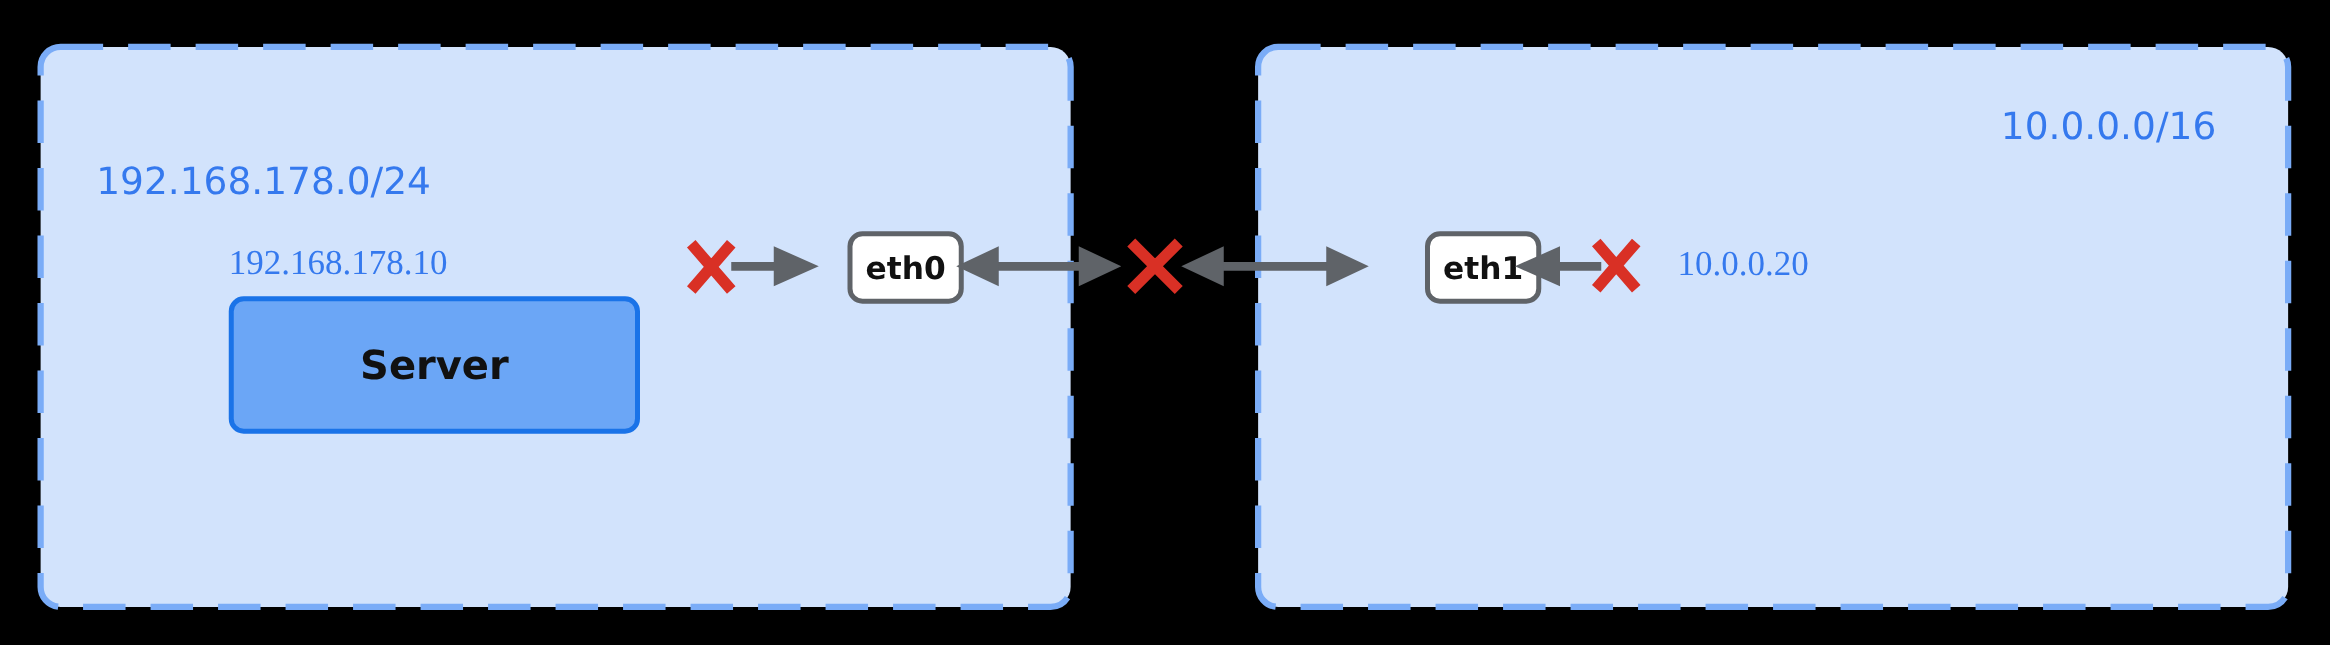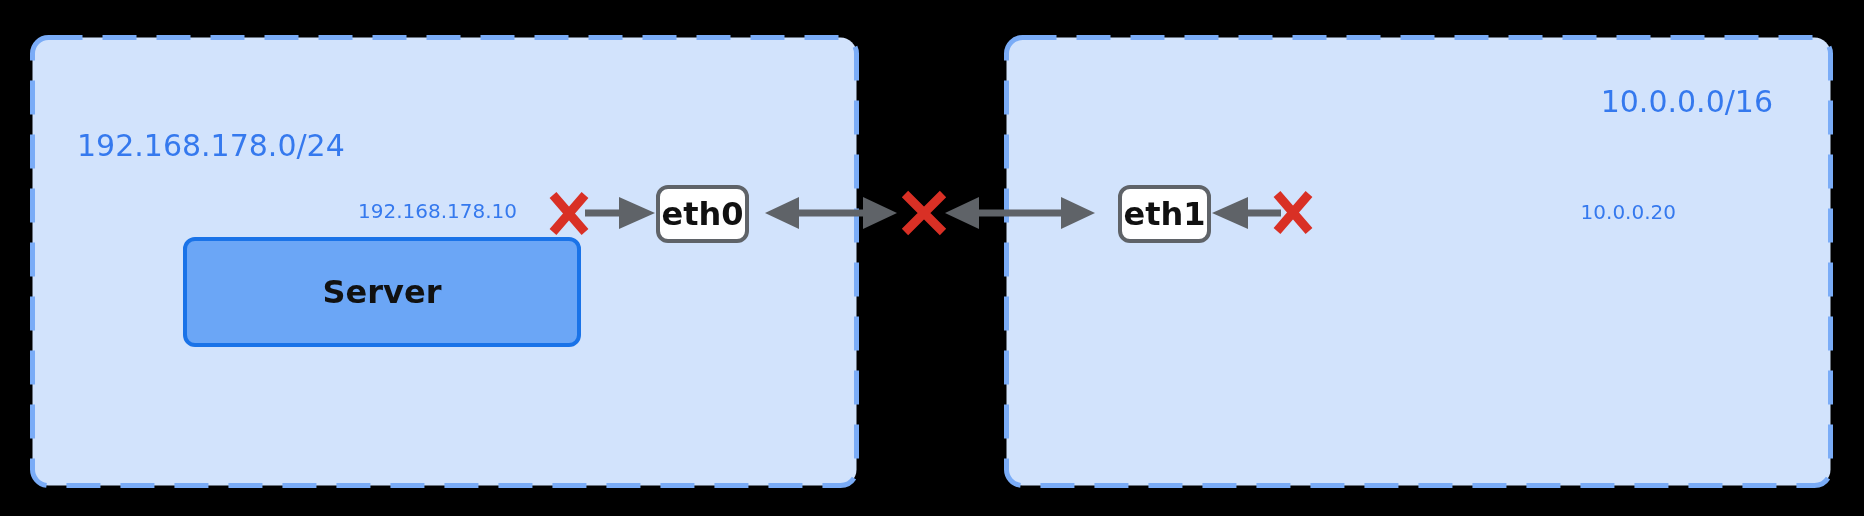--- a/index.html
+++ b/index.html
@@ -34,44 +34,45 @@
     line-height: 32px;
     color: var(--label_blue, #3579ee);
     white-space: nowrap;
   }
   #cidr-left  { left: 77px;  top: 86px; margin-top: 44px; }
   #cidr-right { right: 91px; top: 86px; }
 
   .host-node {
     position: absolute;
     z-index: 1;
-    width: 398px;
+    width: 329px;
     height: 110px;
     background: var(--host_fill, #6ba6f6);
     border: 4px solid var(--host_border, #1a73e8);
     border-radius: 12px;
     display: flex;
     align-items: center;
     justify-content: center;
     font-size: 32px;
     font-weight: 700;
     color: var(--text_black, #111);
   }
   #server-node { left: 183px;  top: 237px; }
   #client-node { left: 1342px; top: 238px; }
 
   .host-ip {
     position: absolute;
     z-index: 1;
     width: 334px;
-    text-align: right;
-    font-size: 20px;
+    text-align: left;
+    font-size: 28px;
     line-height: 28px;
     color: var(--label_blue, #3579ee);
     white-space: nowrap;
+    font-family: Liberation Serif, serif;
   }
   #server-ip { left: 183px;  top: 197px; }
   #client-ip { left: 1342px; top: 198px; }
 
   #gateway-box {
     position: absolute;
     z-index: 1;
     left: 707px; top: 110px;
     width: 448px; height: 187px;
     background: var(--gateway_fill, #f1f3f4);
@@ -92,23 +93,24 @@
     position: absolute;
     z-index: 2;
     width: 93px;
     height: 58px;
     background: var(--interface_fill, #ffffff);
     border: 4px solid var(--gateway_border, #5f6368);
     border-radius: 12px;
     display: flex;
     align-items: center;
     justify-content: center;
-    font-size: 32px;
+    font-size: 25px;
     font-weight: 700;
     color: var(--text_black, #111);
+    margin-left: 22px;
   }
   #iface-eth0 { left: 656px;  top: 185px; }
   #iface-eth1 { left: 1118px; top: 185px; text-align: center; }
 
   .arrow-line {
     stroke: var(--arrow_gray, #5f6368);
     stroke-width: 7;
     fill: none;
   }
   .arrow-head {

